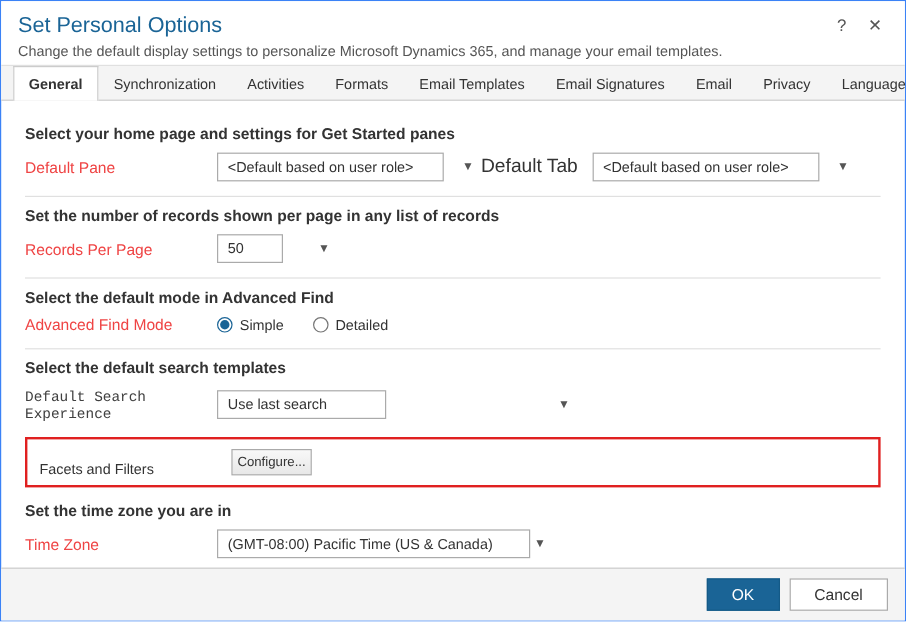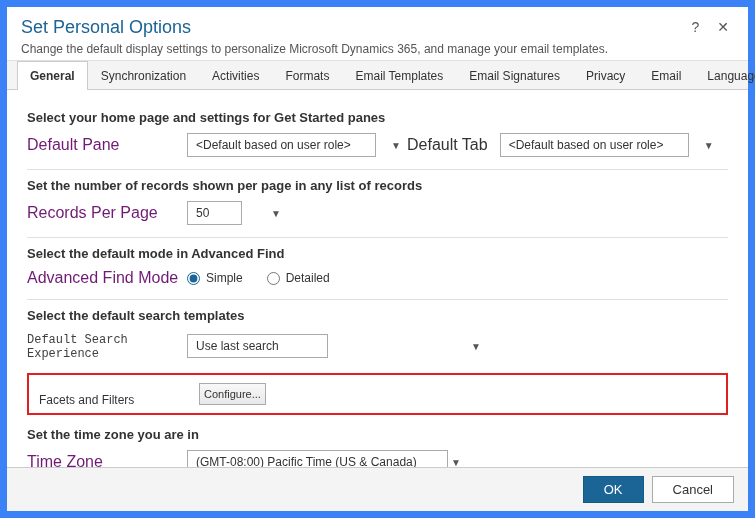--- a/index.html
+++ b/index.html
@@ -10,21 +10,21 @@
       color: #333;
       width: 755px;
       height: 518px;
       overflow: hidden;
     }
     .dialog {
       width: 755px;
       height: 518px;
       display: flex;
       flex-direction: column;
-      border: 7px solid #3b82f6;
+      border: 1px solid #3b82f6;
       background: #fff;
     }
     .title-bar {
       background: #fff;
       padding: 10px 14px 4px 14px;
       border-bottom: 1px solid #e0e0e0;
       display: flex;
       justify-content: space-between;
       align-items: flex-start;
     }
@@ -86,22 +86,22 @@
       margin-bottom: 8px;
       margin-top: 6px;
     }
     .field-row {
       display: flex;
       align-items: center;
       margin-bottom: 12px;
     }
     .field-label {
       width: 160px;
-      font-size: 16px;
-      color: #701a75;
+      font-size: 13px;
+      color: #ef4444;
       flex-shrink: 0;
     }
     .field-label-multi {
       width: 160px;
       font-size: 12px;
       color: #404040;
       flex-shrink: 0;
       align-self: flex-start;
       padding-top: 2px;
       font-family: Liberation Mono, monospace;
@@ -231,22 +231,22 @@
     </div>
   </div>
 
   <div class="tabs-bar">
     <div class="tab active">General</div>
     <div class="tab">Synchronization</div>
     <div class="tab">Activities</div>
     <div class="tab">Formats</div>
     <div class="tab">Email Templates</div>
     <div class="tab">Email Signatures</div>
+    <div class="tab">Email</div>
     <div class="tab">Privacy</div>
-    <div class="tab">Email</div>
     <div class="tab">Languages</div>
   </div>
 
   <div class="content">
 
     <div class="section-header">Select your home page and settings for Get Started panes</div>
     <div class="field-row">
       <div class="field-label">Default Pane</div>
       <div class="select-wrap default-pane-select">
         <select>

